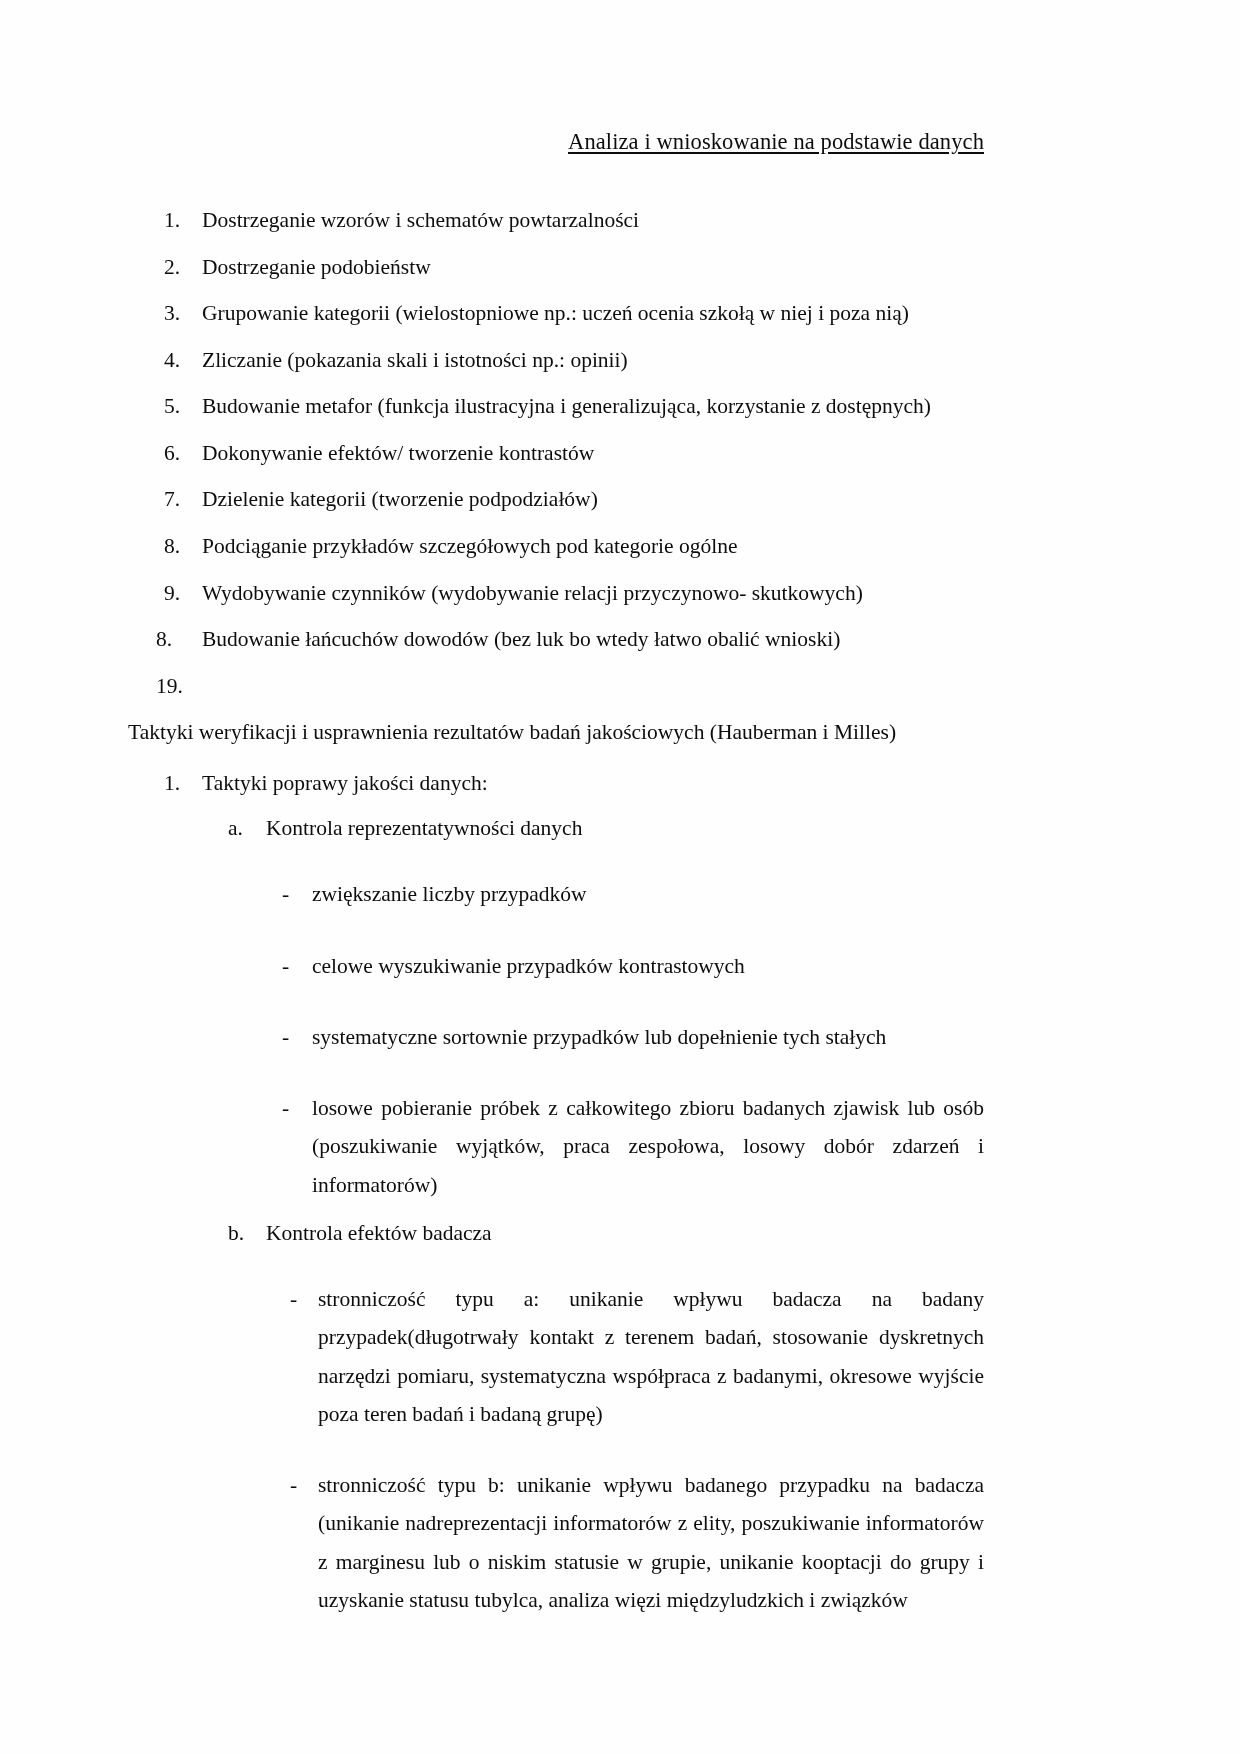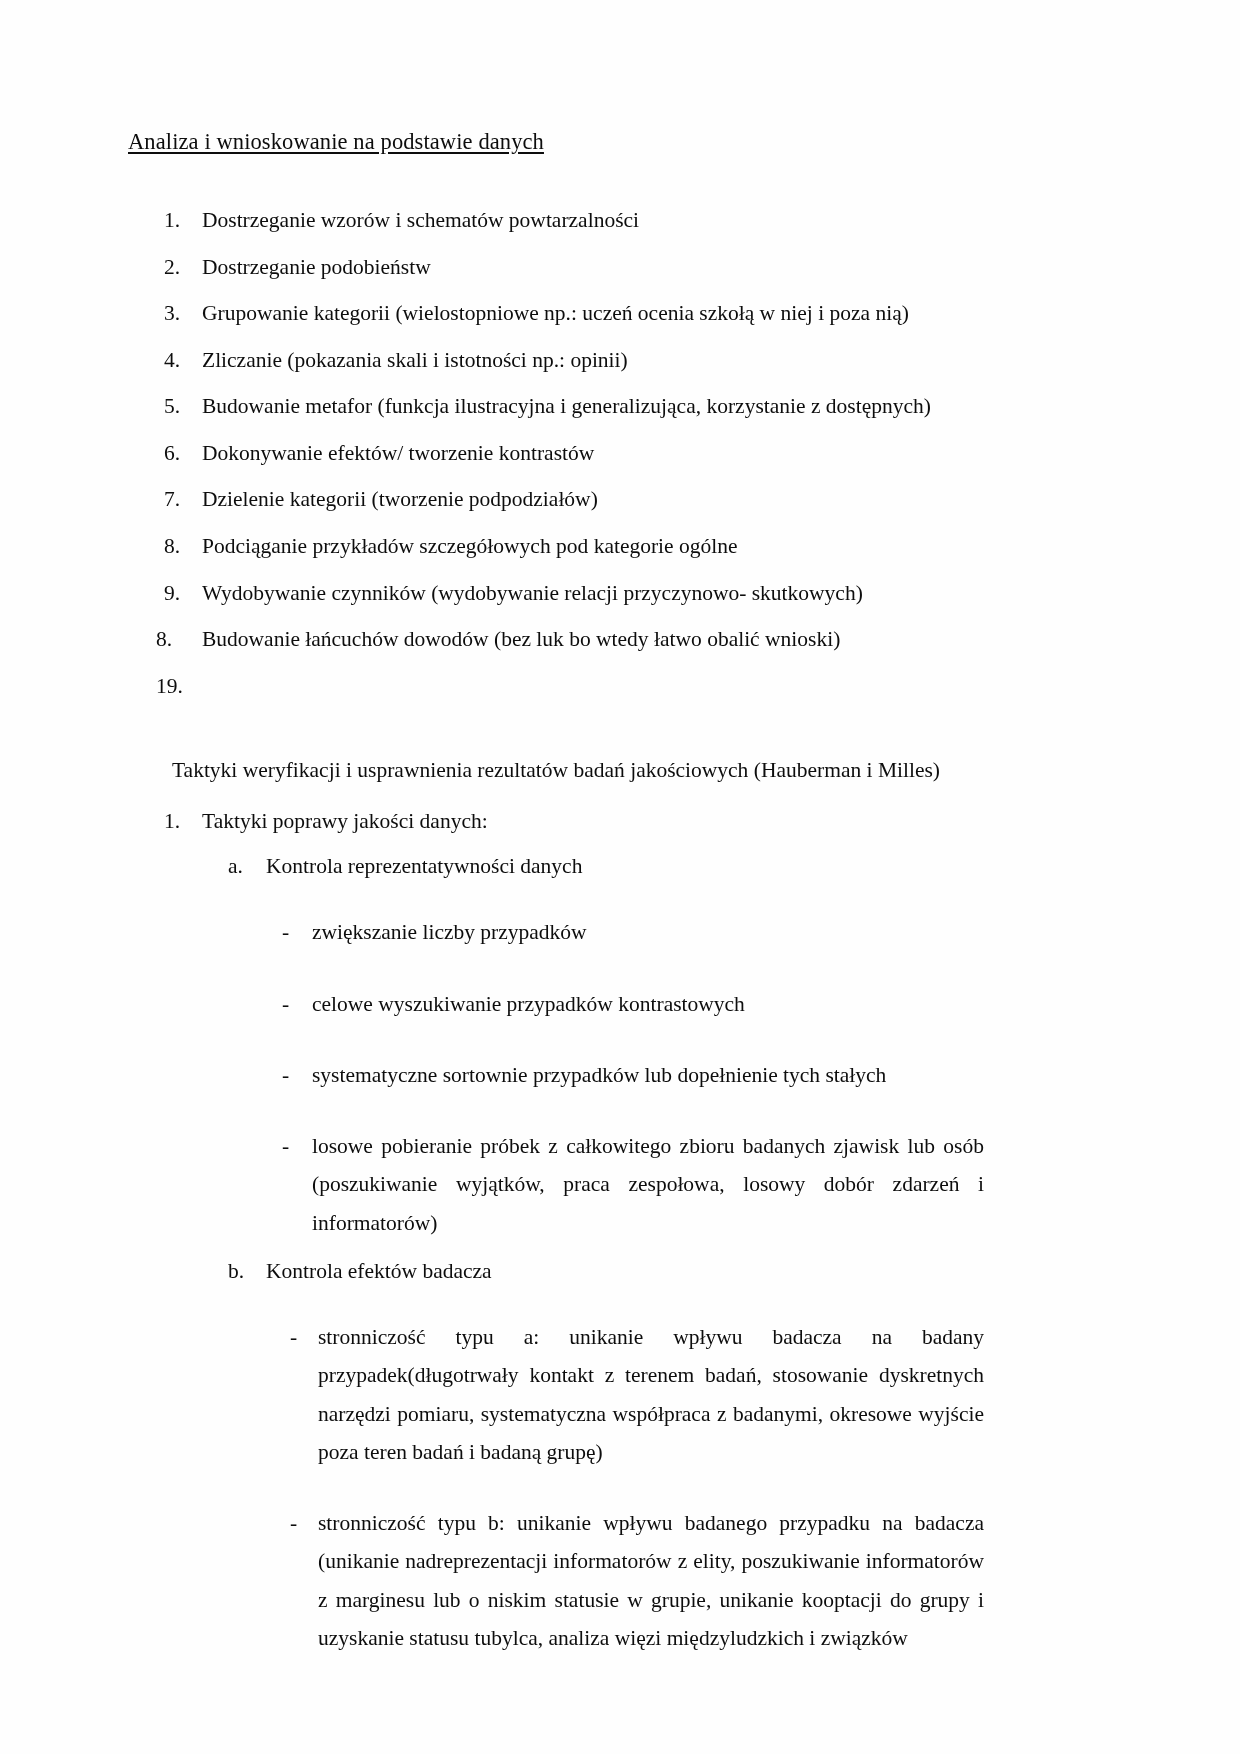--- a/index.html
+++ b/index.html
@@ -29,32 +29,32 @@
 
   
   .doc-title {
     font-size: 22.5px;
     line-height: 1.2;
     letter-spacing: 0.1px;
     text-decoration: underline;
     text-underline-offset: 3px;
     margin: 0 0 52px 0;
     font-weight: 400;
+    text-align: right;
   }
 
   
   .lead {
     font-size: 21.5px;
     line-height: 1.25;
     margin: 0 0 22px 0;
   }
   .lead.second {
-    margin-top: 104px;
+    margin-top: 66px;
     margin-bottom: 24px;
-    text-align: center;
   }
 
   
   .olist {
     margin: 0;
     padding: 0;
     list-style: none;
   }
   .olist > li {
     position: relative;

